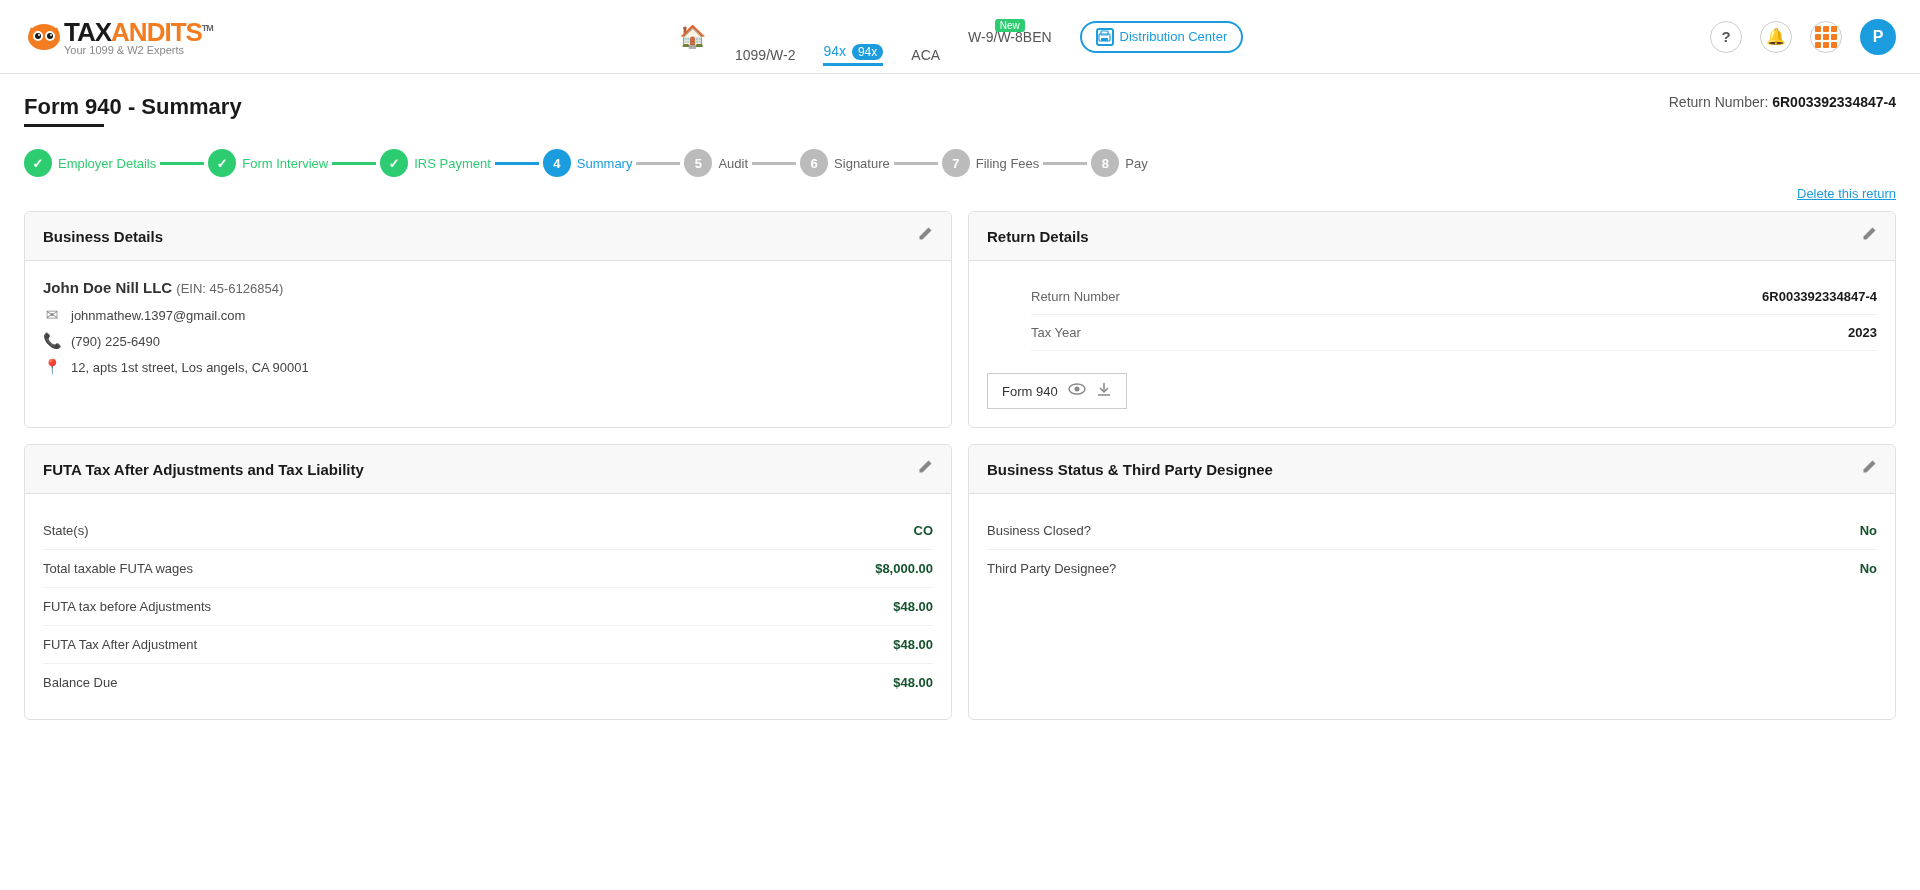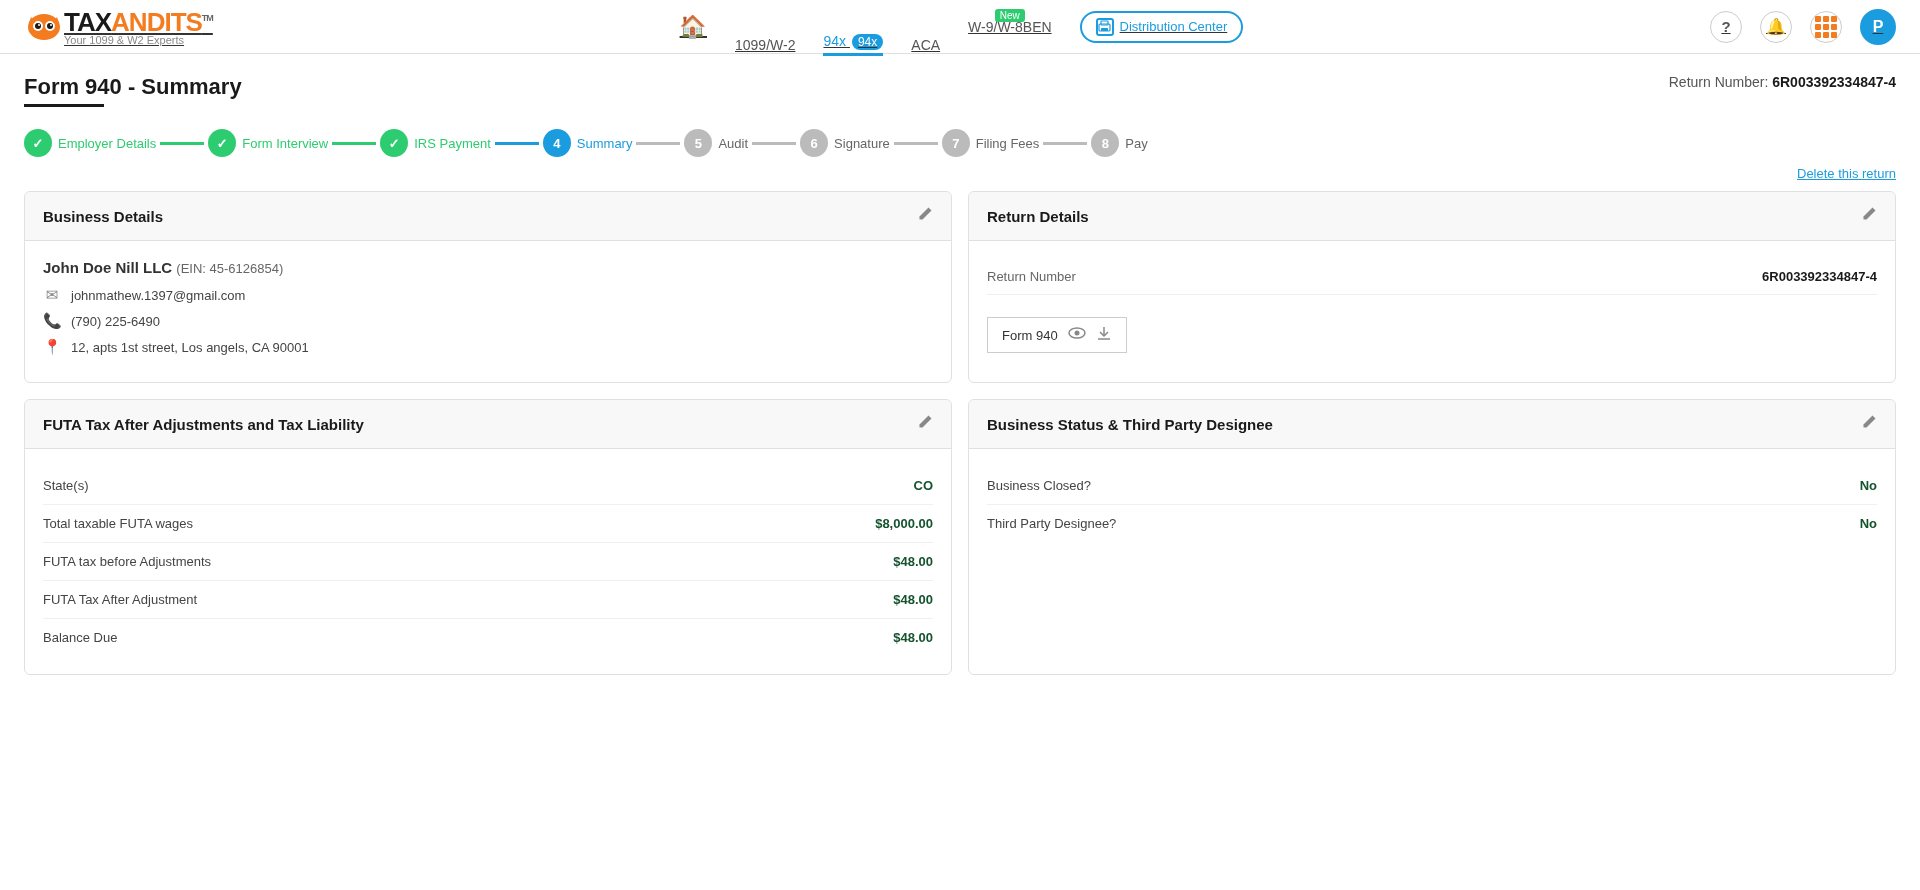--- a/index.html
+++ b/index.html
@@ -4,24 +4,23 @@
   <style>
     * { box-sizing: border-box; margin: 0; padding: 0; }
     body { font-family: Arial, sans-serif; font-size: 14px; color: #333; background: #fff; }
 
     
     .header {
       display: flex;
       align-items: center;
       justify-content: space-between;
       padding: 0 24px;
-      height: 54px;
+      height: 74px;
       border-bottom: 1px solid #e0e0e0;
       background: #fff;
-      text-decoration: underline;
     }
     .logo-area {
       display: flex;
       align-items: center;
     }
     .logo-text {
       font-size: 26px;
       font-weight: 900;
       color: #1a1a1a;
       letter-spacing: -1px;
@@ -259,20 +258,21 @@
     }
 
     
     .return-row {
       display: flex;
       justify-content: space-between;
       align-items: center;
       padding: 10px 0;
       border-bottom: 1px solid #f0f0f0;
       font-size: 13px;
+      margin-left: 44px;
     }
     .return-row:last-of-type { border-bottom: none; }
     .return-row .label { color: #666; }
     .return-row .value { font-weight: bold; color: #1a1a1a; }
 
     .form-940-btn {
       display: inline-flex;
       align-items: center;
       gap: 10px;
       border: 1px solid #ccc;
@@ -494,20 +494,24 @@
         <span class="card-edit-icon">
           <svg width="16" height="16" viewBox="0 0 16 16" fill="#888">
             <path d="M11.5 1.5l3 3-9 9H2.5v-3l9-9zm0 0"></path>
           </svg>
         </span>
       </div>
       <div class="card-body">
         <div class="return-row">
           <span class="label">Return Number</span>
           <span class="value">6R003392334847-4</span>
+        </div>
+        <div class="return-row">
+          <span class="label">Tax Year</span>
+          <span class="value">2023</span>
         </div>
         <div style="margin-top:12px;">
           <div class="form-940-btn">
             <span>Form 940</span>
             <span class="form-btn-icon" title="View">
               <svg width="18" height="14" viewBox="0 0 18 14" fill="none" stroke="#888" stroke-width="1.5">
                 <ellipse cx="9" cy="7" rx="8" ry="5"></ellipse>
                 <circle cx="9" cy="7" r="2.5" fill="#888" stroke="none"></circle>
               </svg>
             </span>

